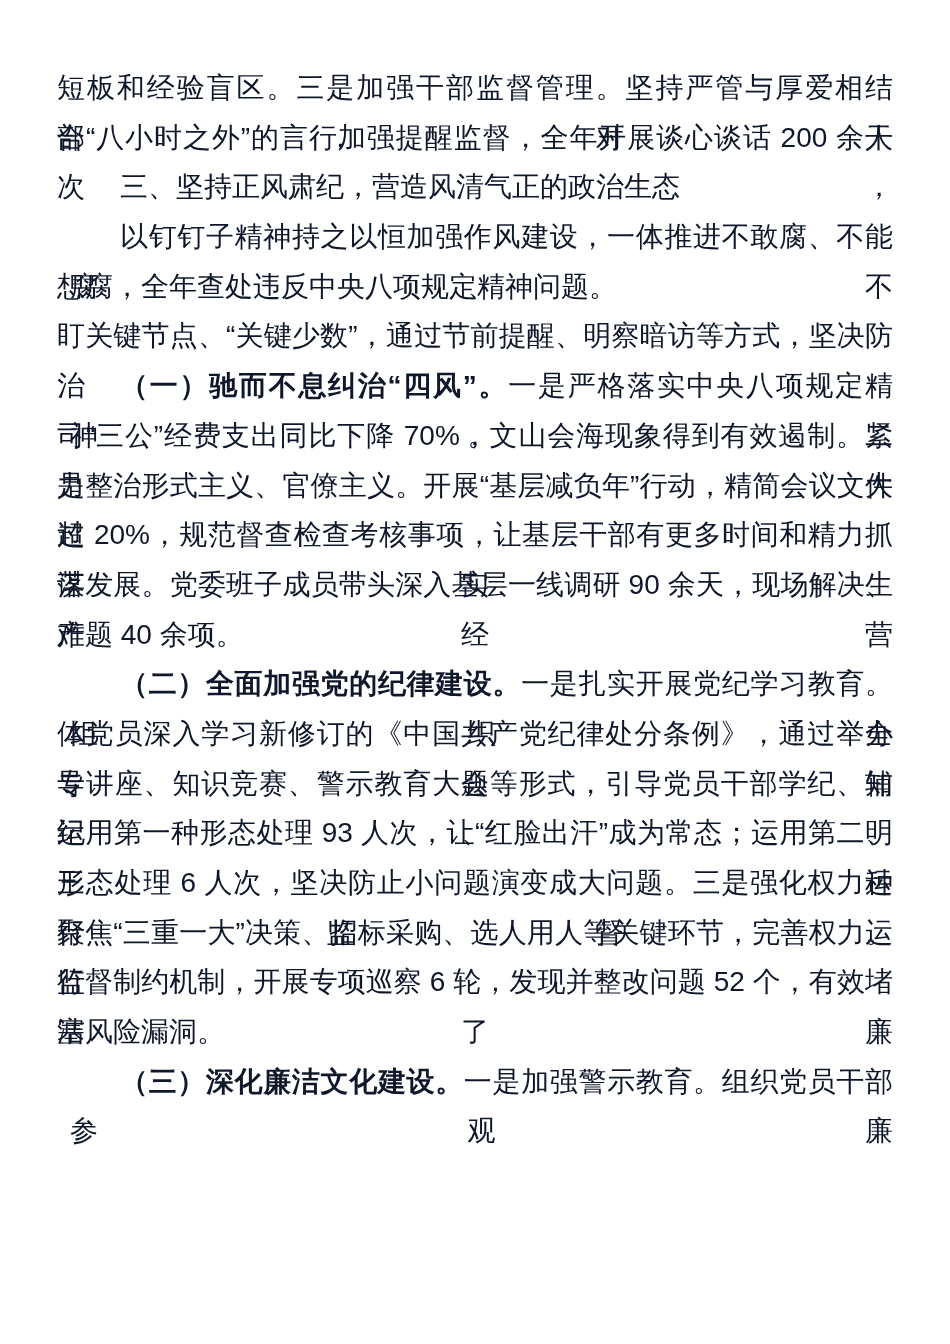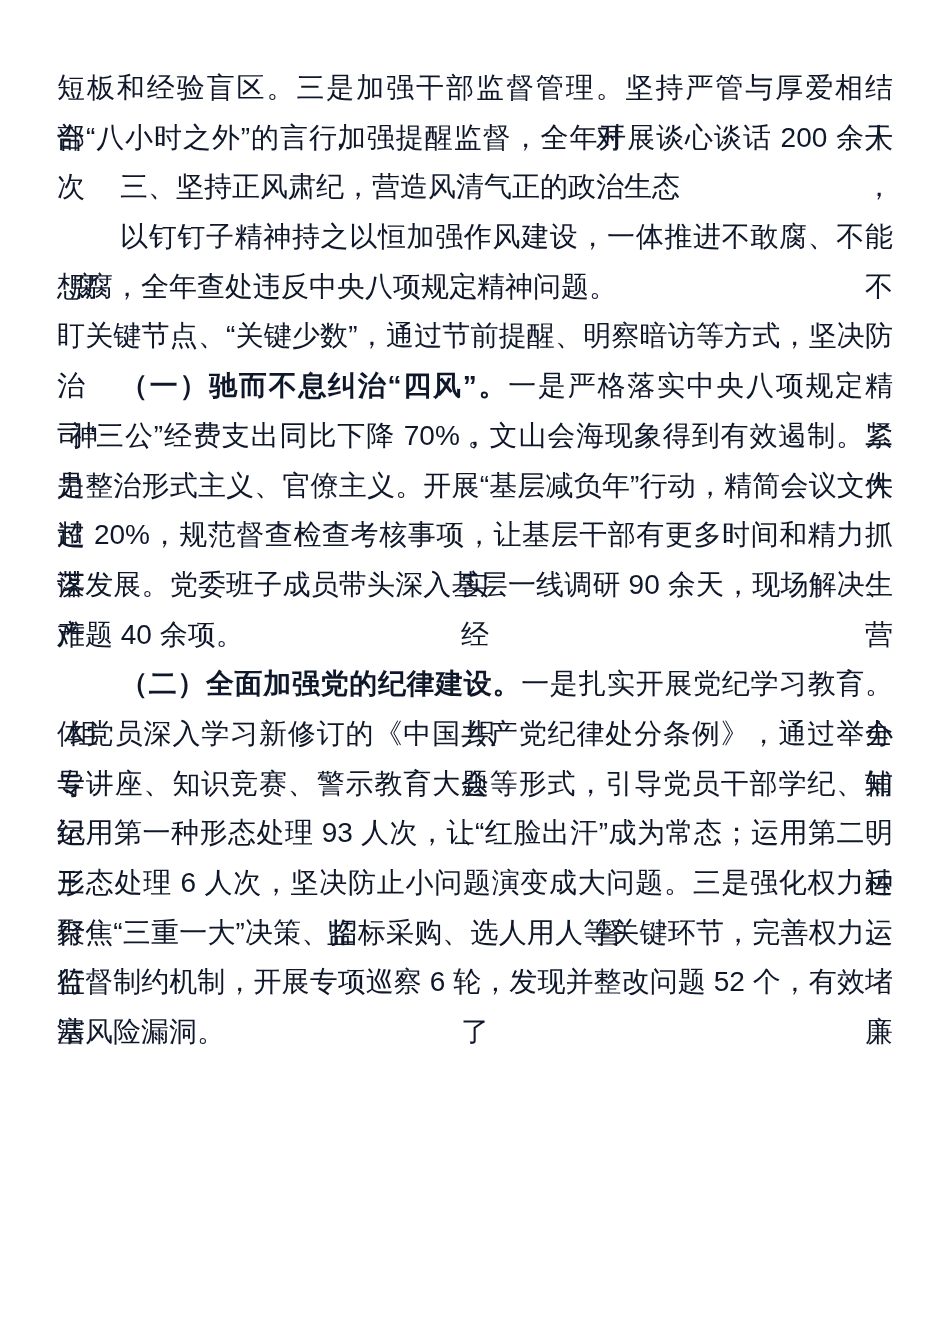--- a/index.html
+++ b/index.html
@@ -60,14 +60,15 @@
       <div class="line just"><span>谋发展。党委班子成员带头深入基层一线调研 90 余天，现场解决生产经营</span></div>
       <div class="line"><span>难题 40 余项。</span></div>
       <div class="line just ind"><span class="bold">（二）全面加强党的纪律建设。</span><span>一是扎实开展党纪学习教育。组织全</span></div>
       <div class="line just"><span>体党员深入学习新修订的《中国共产党纪律处分条例》，通过举办专题辅</span></div>
       <div class="line just"><span>导讲座、知识竞赛、警示教育大会等形式，引导党员干部学纪、知纪、明</span></div>
       <div class="line just"><span>运用第一种形态处理 93 人次，让“红脸出汗”成为常态；运用第二、三种</span></div>
       <div class="line just"><span>形态处理 6 人次，坚决防止小问题演变成大问题。三是强化权力运行监督。</span></div>
       <div class="line just"><span>聚焦“三重一大”决策、招标采购、选人用人等关键环节，完善权力运行</span></div>
       <div class="line just"><span>监督制约机制，开展专项巡察 6 轮，发现并整改问题 52 个，有效堵塞了廉</span></div>
       <div class="line"><span>洁风险漏洞。</span></div>
+      <div class="line just ind"><span class="bold">（三）深化廉洁文化建设。</span><span>一是加强警示教育。组织党员干部参观廉</span></div>
     </div>
 </div>
 
 </body></html>

